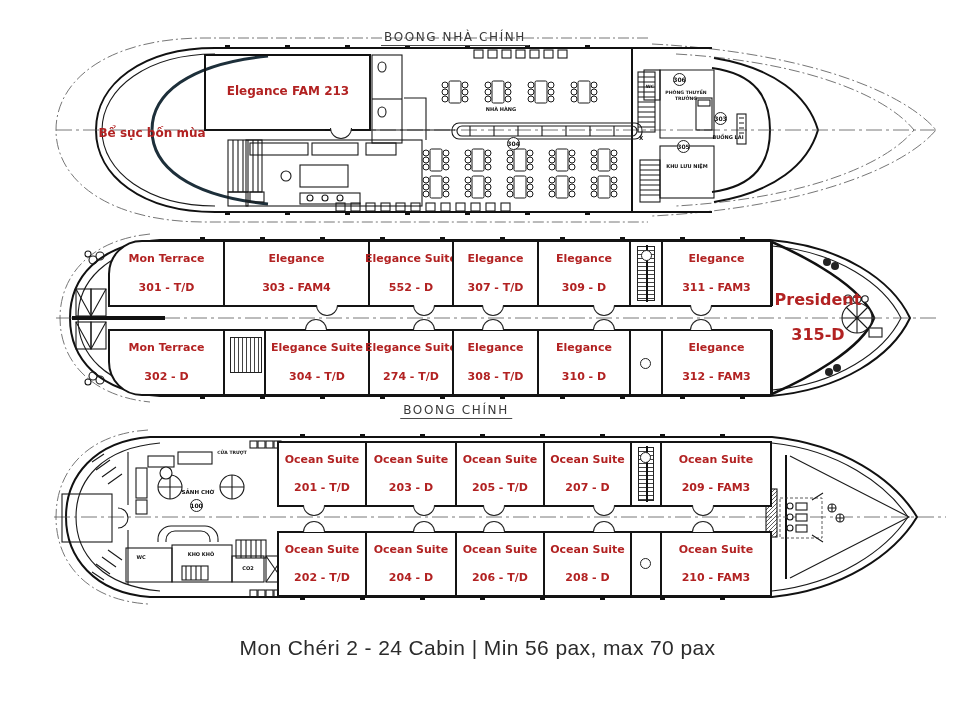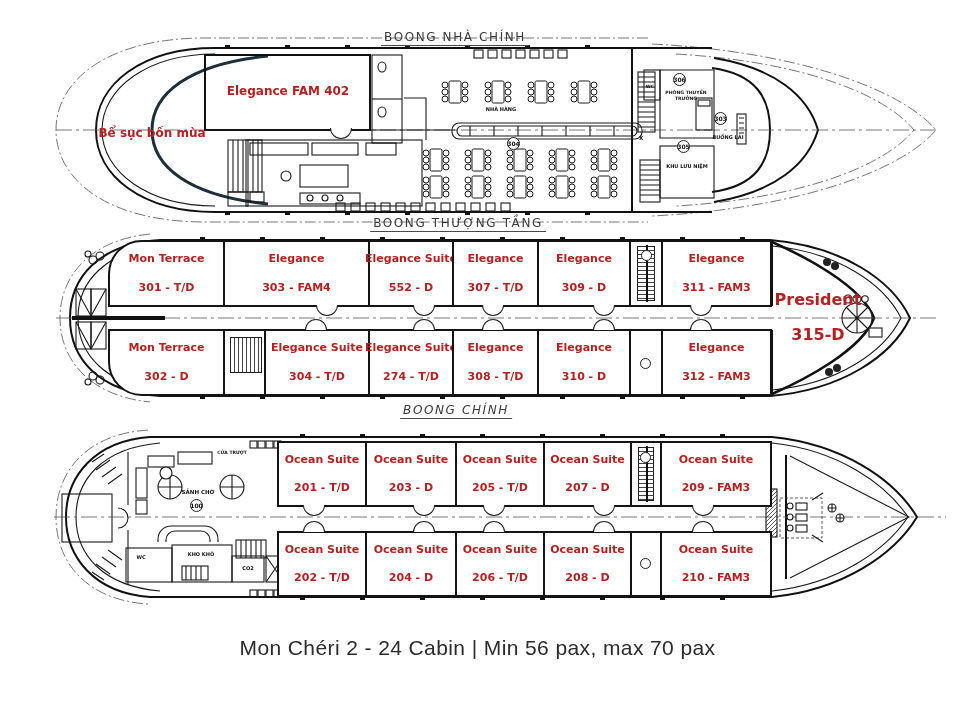--- a/index.html
+++ b/index.html
@@ -255,25 +255,24 @@
           <path d="M836 518 h8 M840 514 v8"></path>
         <circle cx="762" cy="463" r="4" fill="#fff"></circle>
           <path d="M758 463 h8 M762 459 v8"></path>
         <circle cx="762" cy="571" r="4" fill="#fff"></circle>
           <path d="M758 571 h8 M762 567 v8"></path>
       </g>
     </g>
   </svg>
 
   <div class="dt" style="left:455px;top:30px;">BOONG NHÀ CHÍNH</div>
-  <div class="dt" style="left:458px;top:216px;">BOONG THƯỢNG TẦNG</div>
-  <div class="dt" style="left:456px;top:403px;font-style:italic;">BOONG CHÍNH</div>
+  <div class="dt" style="left:456px;top:403px;">BOONG CHÍNH</div>
 
   <div class="rlab" style="left:96px;top:126px;width:112px;">Bể sục bốn mùa</div>
-  <div class="rlab" style="left:212px;top:84px;width:152px;">Elegance FAM 402</div>
+  <div class="rlab" style="left:212px;top:84px;width:152px;">Elegance FAM 213</div>
   <div class="tl" style="left:479px;top:106px;width:44px;">NHÀ HÀNG</div>
   <div class="circ" style="left:507px;top:137px;">304</div>
   <div class="tl" style="left:664px;top:90px;width:44px;font-size:4.6px;">PHÒNG THUYỀN TRƯỞNG</div>
   <div class="circ" style="left:673px;top:73px;">306</div>
   <div class="tl" style="left:705px;top:134px;width:46px;">BUỒNG LÁI</div>
   <div class="circ" style="left:714px;top:112px;">303</div>
   <div class="tl" style="left:660px;top:163px;width:54px;">KHU LƯU NIỆM</div>
   <div class="circ" style="left:677px;top:140px;">305</div>
   <div class="tl" style="left:643px;top:84px;width:14px;font-size:4.5px;">WC</div>
   <div class="tl" style="left:636px;top:135px;width:10px;font-size:5.5px;">X</div>

